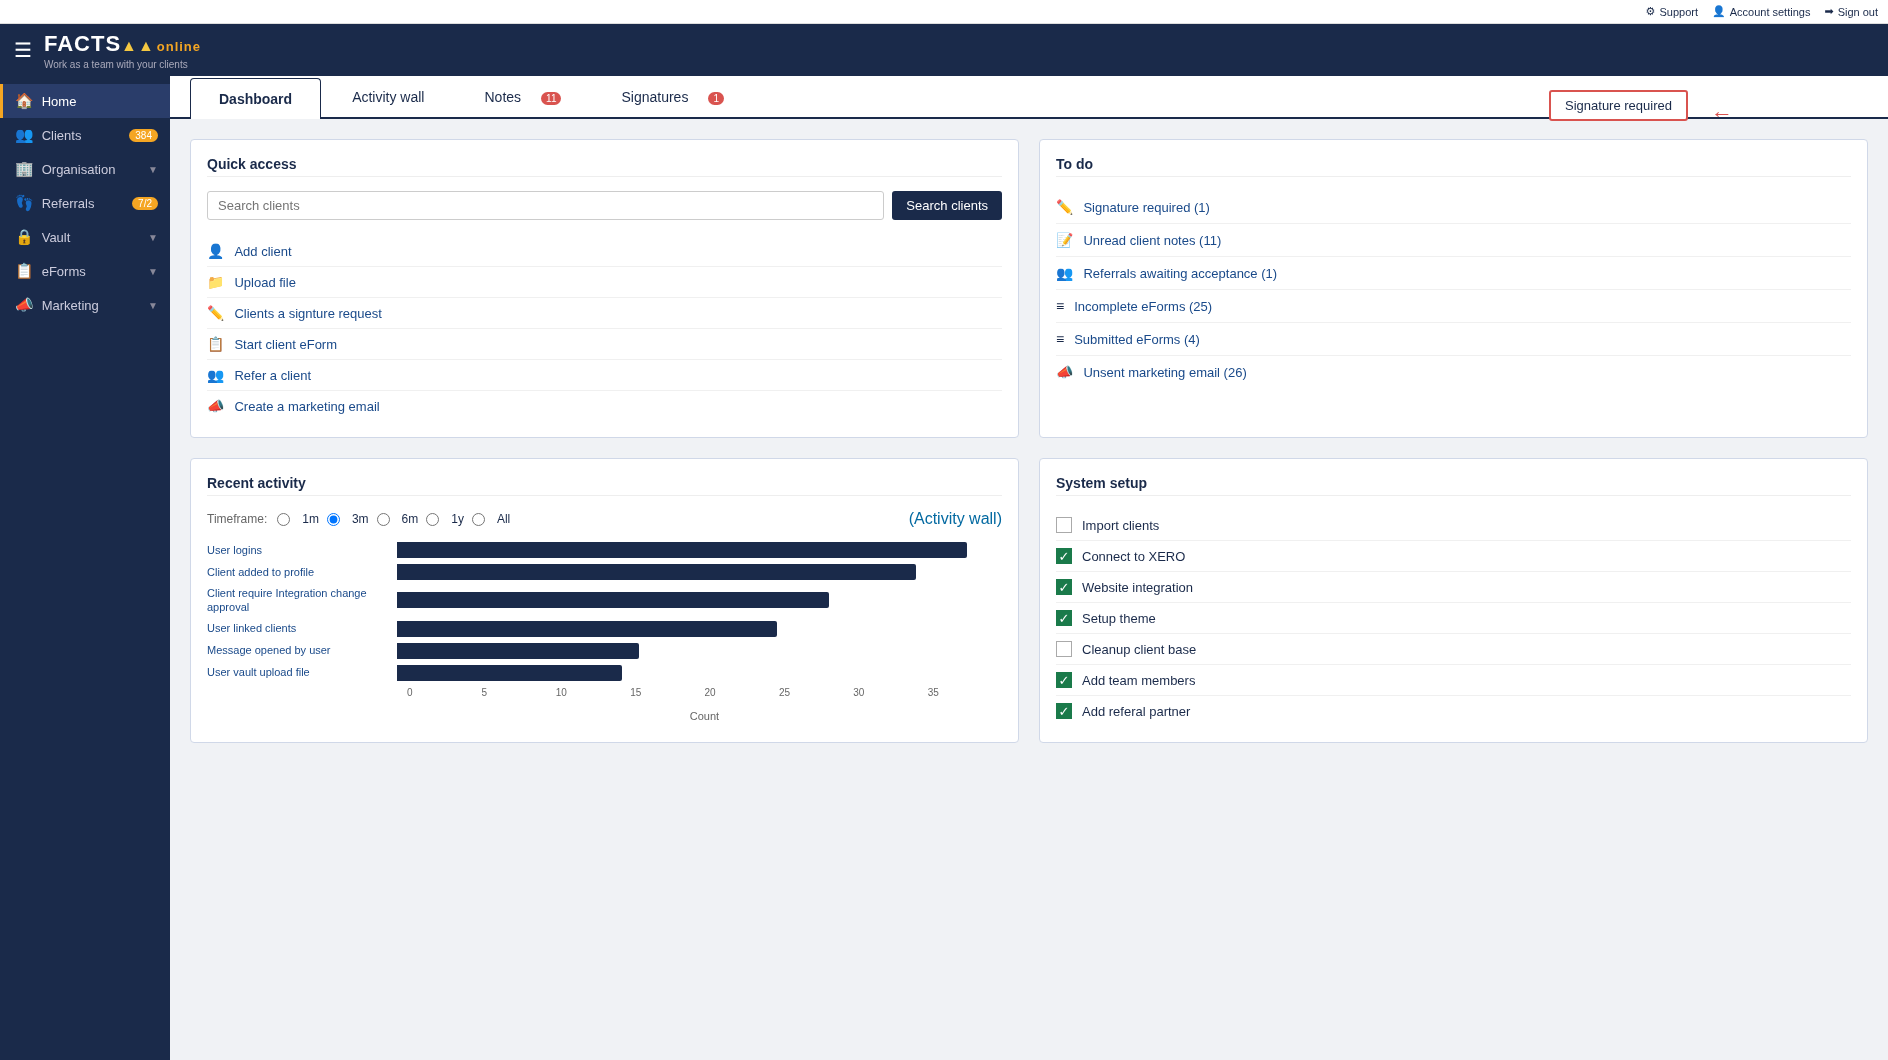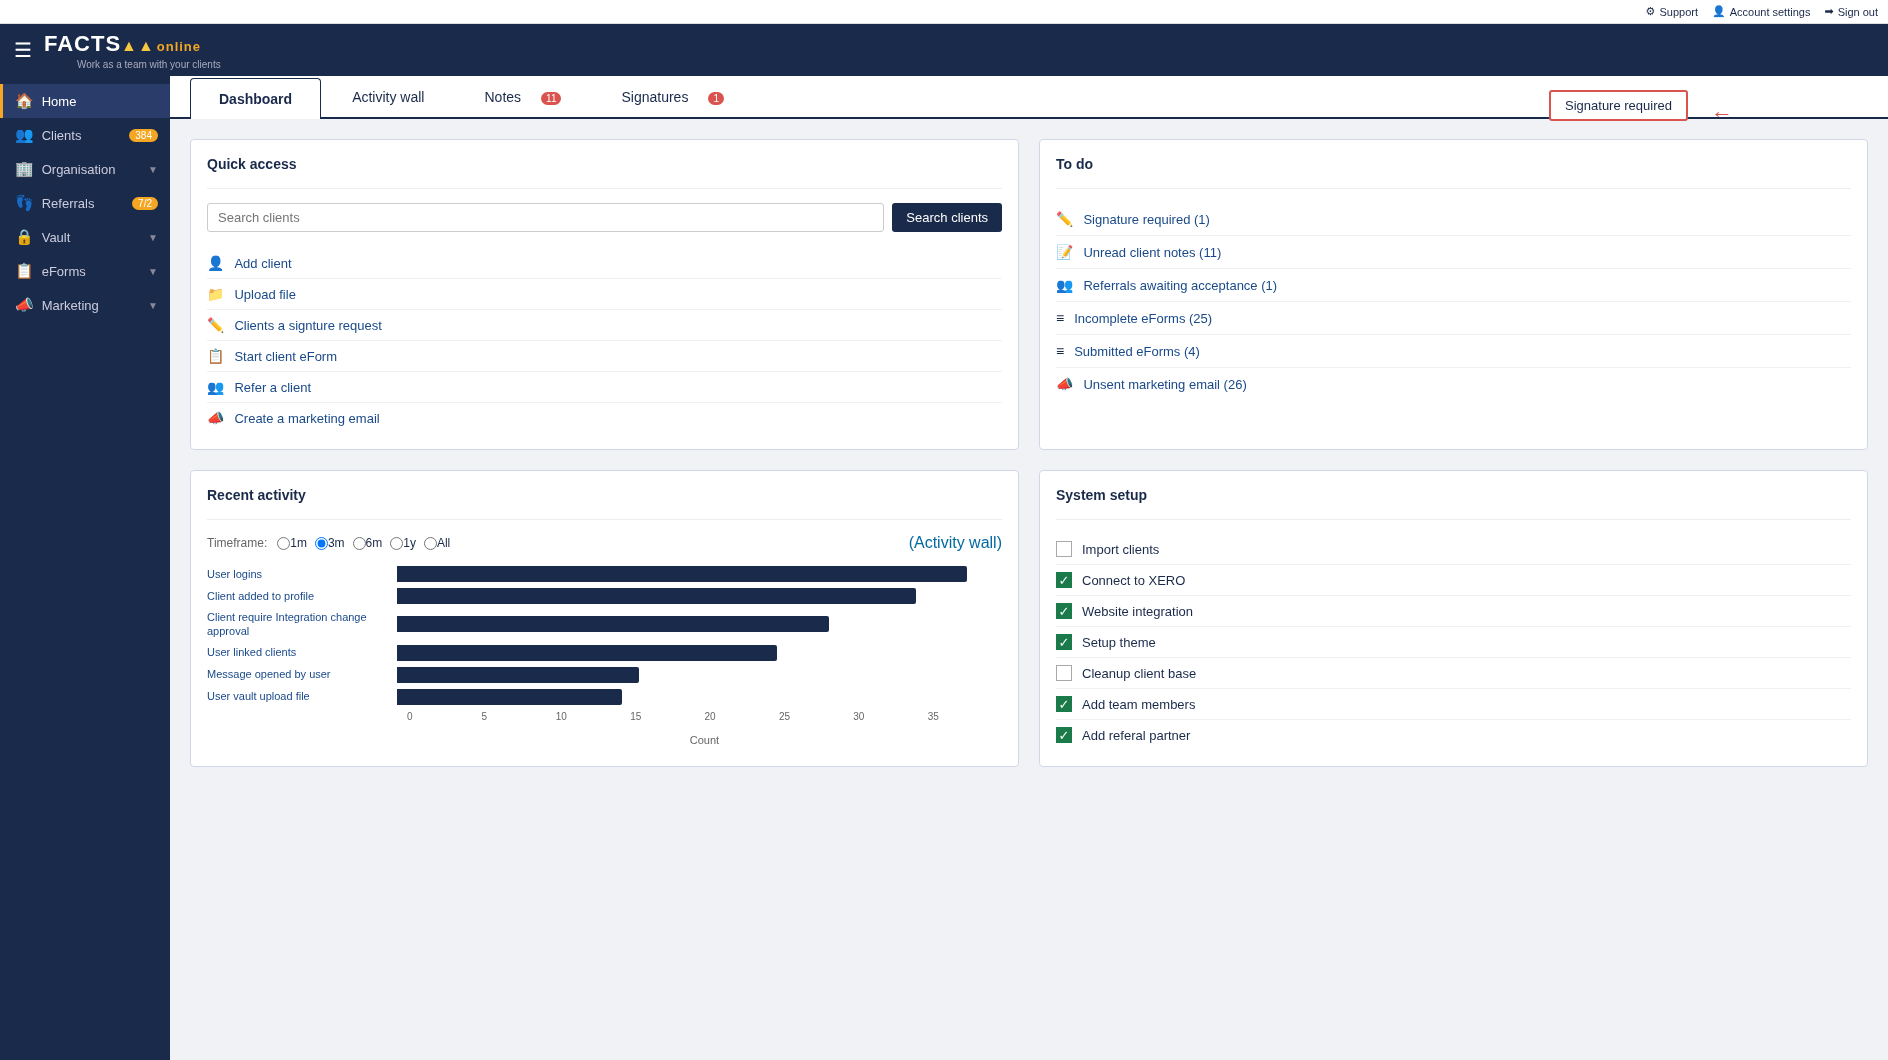--- a/index.html
+++ b/index.html
@@ -39,21 +39,21 @@
       align-items: center;
     }
     .logo-text {
       color: #fff;
       font-size: 22px;
       font-weight: bold;
       letter-spacing: 1px;
     }
     .logo-text span { color: #f5a623; }
     .logo-online { color: #fff; font-size: 13px; margin-left: 2px; }
-    .logo-tagline { color: #aab; font-size: 10px; margin-top: 2px; margin-left: 33px; }
+    .logo-tagline { color: #aab; font-size: 10px; margin-top: 2px; }
     .hamburger {
       color: #fff;
       font-size: 20px;
       margin-right: 12px;
       cursor: pointer;
     }
 
     
     .main-layout {
       display: flex;
@@ -169,21 +169,21 @@
       background: #fff;
       border: 1px solid #d0d8e8;
       border-radius: 4px;
       padding: 16px;
     }
     .card-title {
       font-size: 14px;
       font-weight: bold;
       color: #1a2a4a;
       margin-bottom: 14px;
-      padding-bottom: 16px;
+      padding-bottom: 4px;
       border-bottom: 1px solid #eee;
     }
 
     
     .search-row {
       display: flex;
       gap: 8px;
       margin-bottom: 16px;
     }
     .search-input {
@@ -234,21 +234,21 @@
       align-items: center;
       gap: 10px;
       margin-bottom: 14px;
       font-size: 12px;
       flex-wrap: wrap;
     }
     .timeframe-label { color: #666; }
     .radio-option {
       display: flex;
       align-items: center;
-      gap: 0;
+      gap: 12px;
       cursor: pointer;
     }
     .activity-wall-link {
       margin-left: auto;
       color: #0369a1;
       cursor: pointer;
       font-size: 16px;
     }
     .bar-chart { width: 100%; }
     .bar-row {

